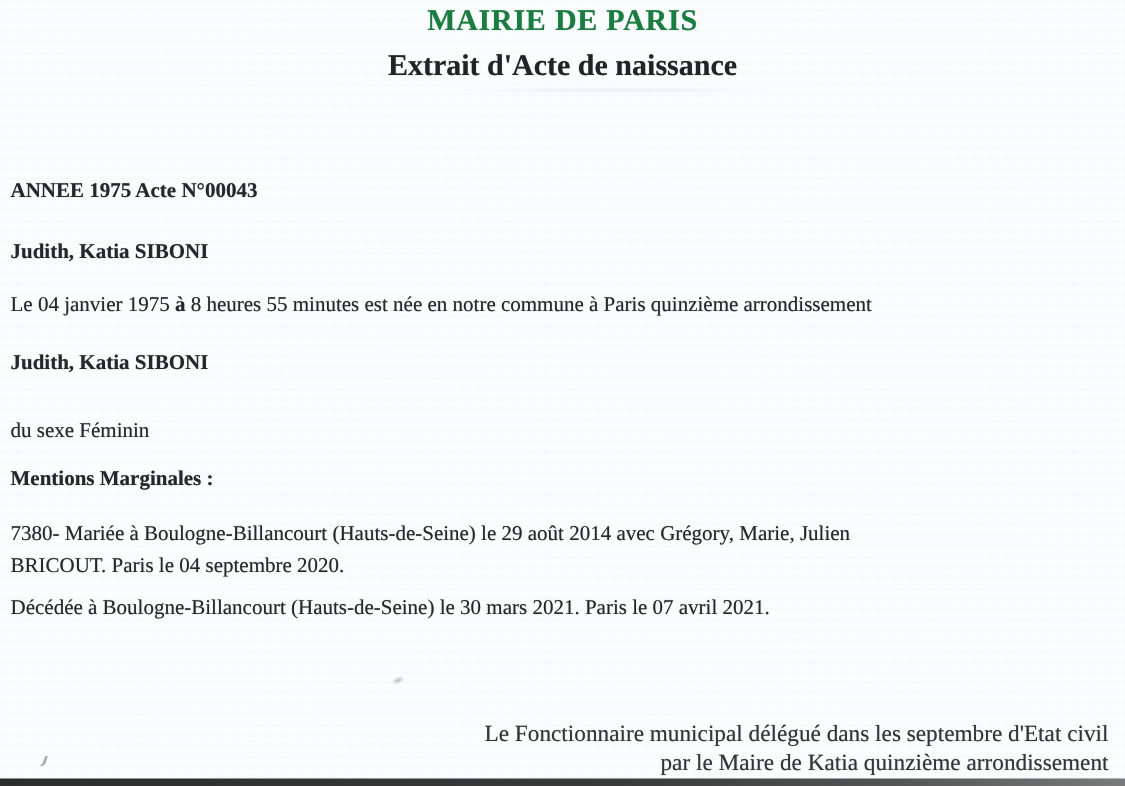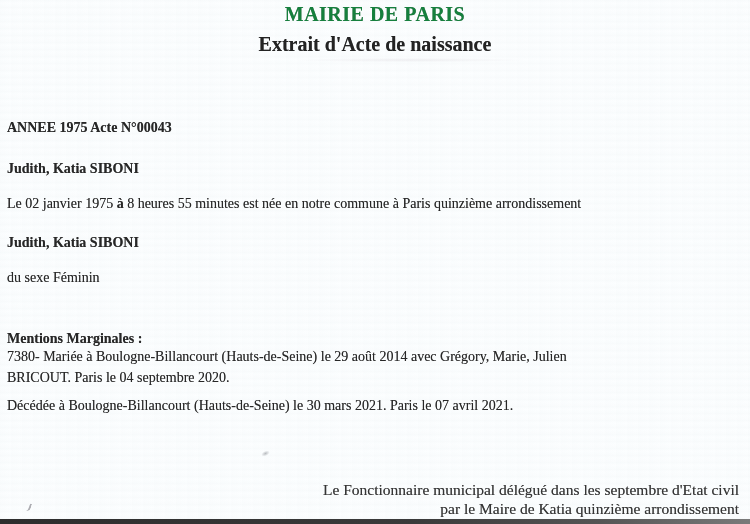--- a/index.html
+++ b/index.html
@@ -88,27 +88,27 @@
 <div class="scan-texture"></div>
 <div class="smudge-header"></div>
 
 <div class="txt doc-title">MAIRIE DE PARIS</div>
 <div class="txt doc-subtitle">Extrait d'Acte de naissance</div>
 
 <div class="txt body-line bold" style="top:120px;">ANNEE 1975 Acte N°00043</div>
 
 <div class="txt body-line bold" style="top:161px;">Judith, Katia SIBONI</div>
 
-<div class="txt body-line" style="top:196px;"><span>Le 02 janvier 1975 </span><b>à</b><span> 8 heures 55 minutes est née en notre commune à Paris quinzième arrondissement</span></div>
+<div class="txt body-line" style="top:196px;"><span>Le 04 janvier 1975 </span><b>à</b><span> 8 heures 55 minutes est née en notre commune à Paris quinzième arrondissement</span></div>
 
 <div class="txt body-line bold" style="top:235px;">Judith, Katia SIBONI</div>
 
-<div class="txt body-line" style="top:270px;">du sexe Féminin</div>
+<div class="txt body-line" style="top:280px;">du sexe Féminin</div>
 
-<div class="txt body-line bold" style="top:312px;margin-top:19px;">Mentions Marginales :</div>
+<div class="txt body-line bold" style="top:312px;">Mentions Marginales :</div>
 
 <div class="txt body-line" style="top:349px;">7380- Mariée à Boulogne-Billancourt (Hauts-de-Seine) le 29 août 2014 avec Grégory, Marie, Julien</div>
 <div class="txt body-line" style="top:370px;">BRICOUT. Paris le 04 septembre 2020.</div>
 
 <div class="txt body-line" style="top:398px;">Décédée à Boulogne-Billancourt (Hauts-de-Seine) le 30 mars 2021. Paris le 07 avril 2021.</div>
 
 <div class="txt footer-line" style="top:481px;">Le Fonctionnaire municipal délégué dans les septembre d'Etat civil</div>
 <div class="txt footer-line" style="top:500px;">par le Maire de Katia quinzième arrondissement</div>
 
 <div class="speck-comma"></div>

